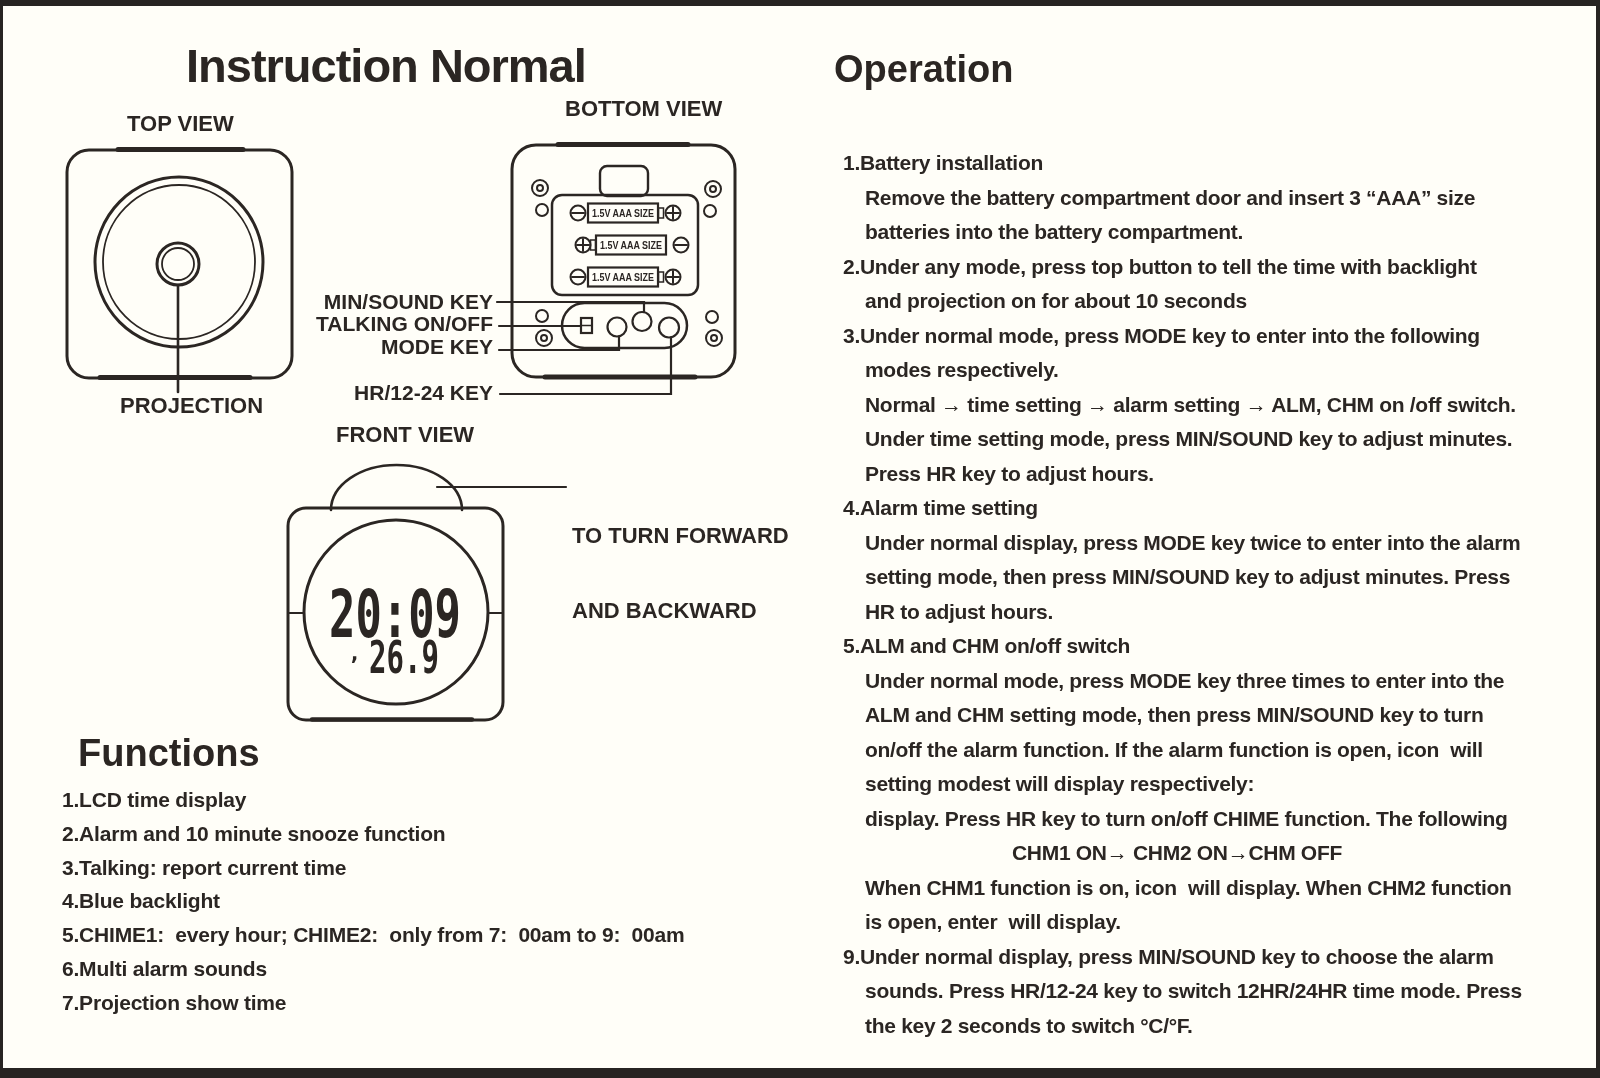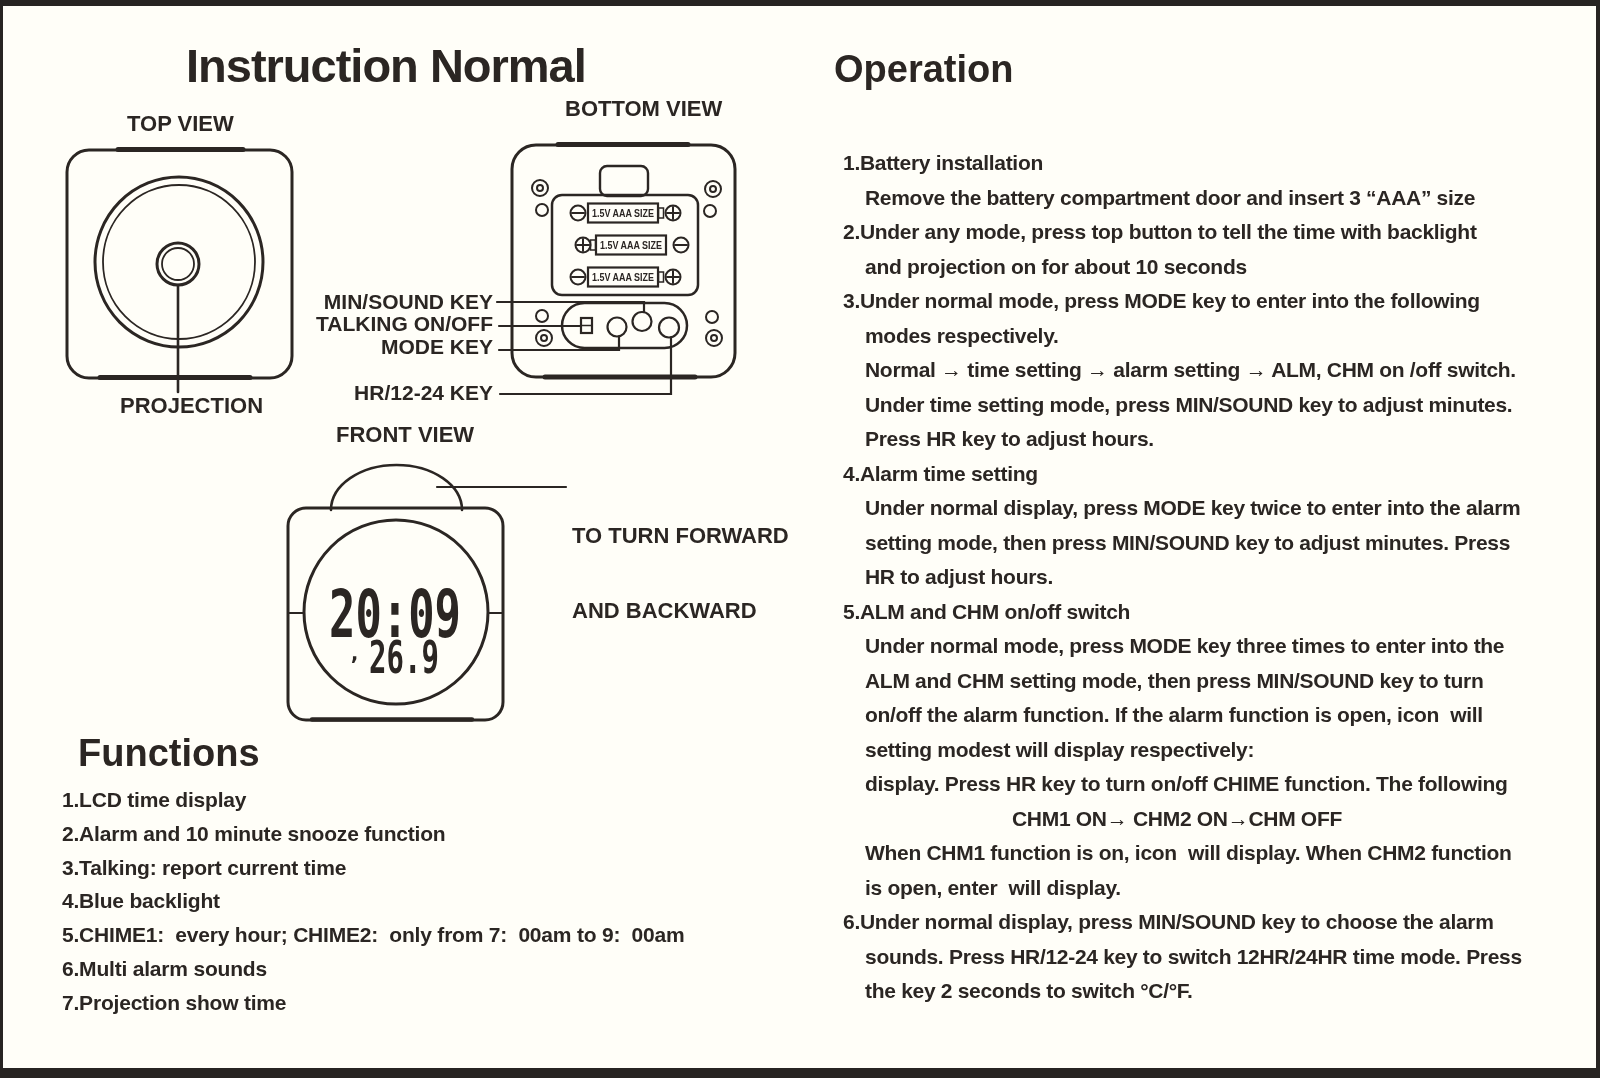--- a/index.html
+++ b/index.html
@@ -156,38 +156,39 @@
       <div class="fn-item">4.Blue backlight</div>
       <div class="fn-item">5.CHIME1:  every hour; CHIME2:  only from 7:  00am to 9:  00am</div>
       <div class="fn-item">6.Multi alarm sounds</div>
       <div class="fn-item">7.Projection show time</div>
     </div>
 
   <div class="abs h2" style="left:834px;top:50px;">Operation</div>
   <div class="op-lines">
       <div class="op-line num">1.Battery installation</div>
       <div class="op-line cont">Remove the battery compartment door and insert 3 “AAA” size</div>
+      <div class="op-line cont">batteries into the battery compartment.</div>
       <div class="op-line num">2.Under any mode, press top button to tell the time with backlight</div>
       <div class="op-line cont">and projection on for about 10 seconds</div>
       <div class="op-line num">3.Under normal mode, press MODE key to enter into the following</div>
       <div class="op-line cont">modes respectively.</div>
       <div class="op-line cont">Normal → time setting → alarm setting → ALM, CHM on /off switch.</div>
       <div class="op-line cont">Under time setting mode, press MIN/SOUND key to adjust minutes.</div>
       <div class="op-line cont">Press HR key to adjust hours.</div>
       <div class="op-line num">4.Alarm time setting</div>
       <div class="op-line cont">Under normal display, press MODE key twice to enter into the alarm</div>
       <div class="op-line cont">setting mode, then press MIN/SOUND key to adjust minutes. Press</div>
       <div class="op-line cont">HR to adjust hours.</div>
       <div class="op-line num">5.ALM and CHM on/off switch</div>
       <div class="op-line cont">Under normal mode, press MODE key three times to enter into the</div>
       <div class="op-line cont">ALM and CHM setting mode, then press MIN/SOUND key to turn</div>
       <div class="op-line cont">on/off the alarm function. If the alarm function is open, icon  will</div>
       <div class="op-line cont">setting modest will display respectively:</div>
       <div class="op-line cont">display. Press HR key to turn on/off CHIME function. The following</div>
       <div class="op-line center">CHM1 ON→ CHM2 ON→CHM OFF</div>
       <div class="op-line cont">When CHM1 function is on, icon  will display. When CHM2 function</div>
       <div class="op-line cont">is open, enter  will display.</div>
-      <div class="op-line num">6.Under normal display, press MIN/SOUND key to choose the alarm</div>
+      <div class="op-line num">9.Under normal display, press MIN/SOUND key to choose the alarm</div>
       <div class="op-line cont">sounds. Press HR/12-24 key to switch 12HR/24HR time mode. Press</div>
       <div class="op-line cont">the key 2 seconds to switch °C/°F.</div>
     </div>
 
 </div>
 
 </body></html>

